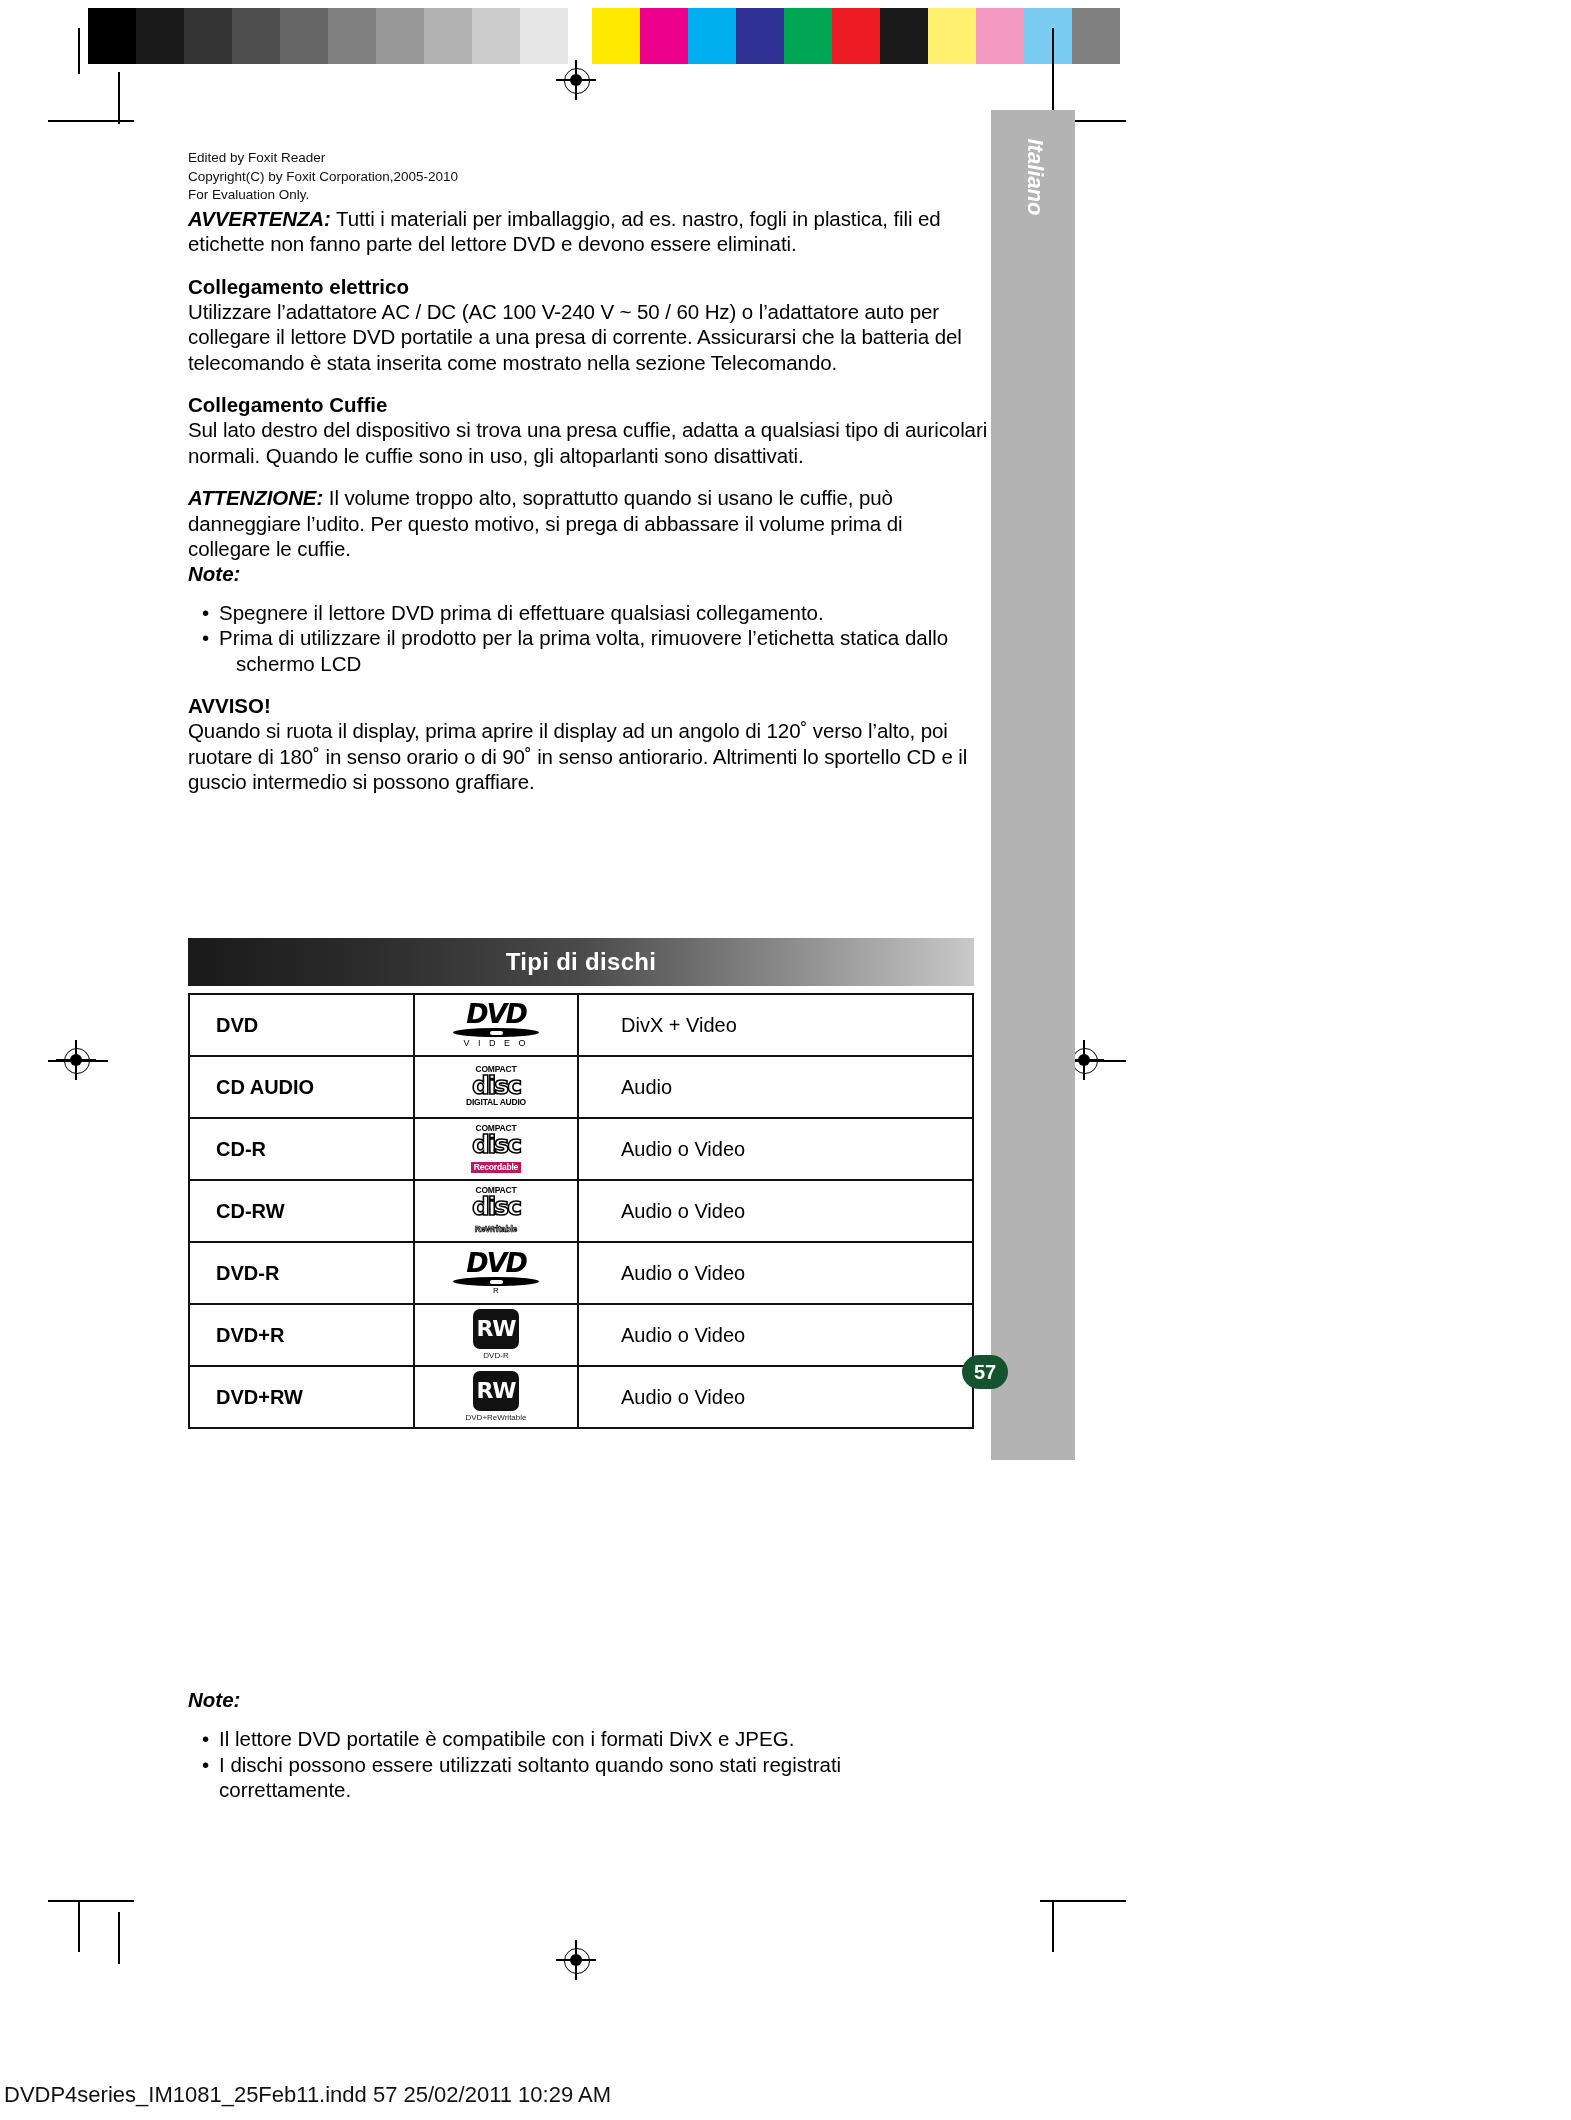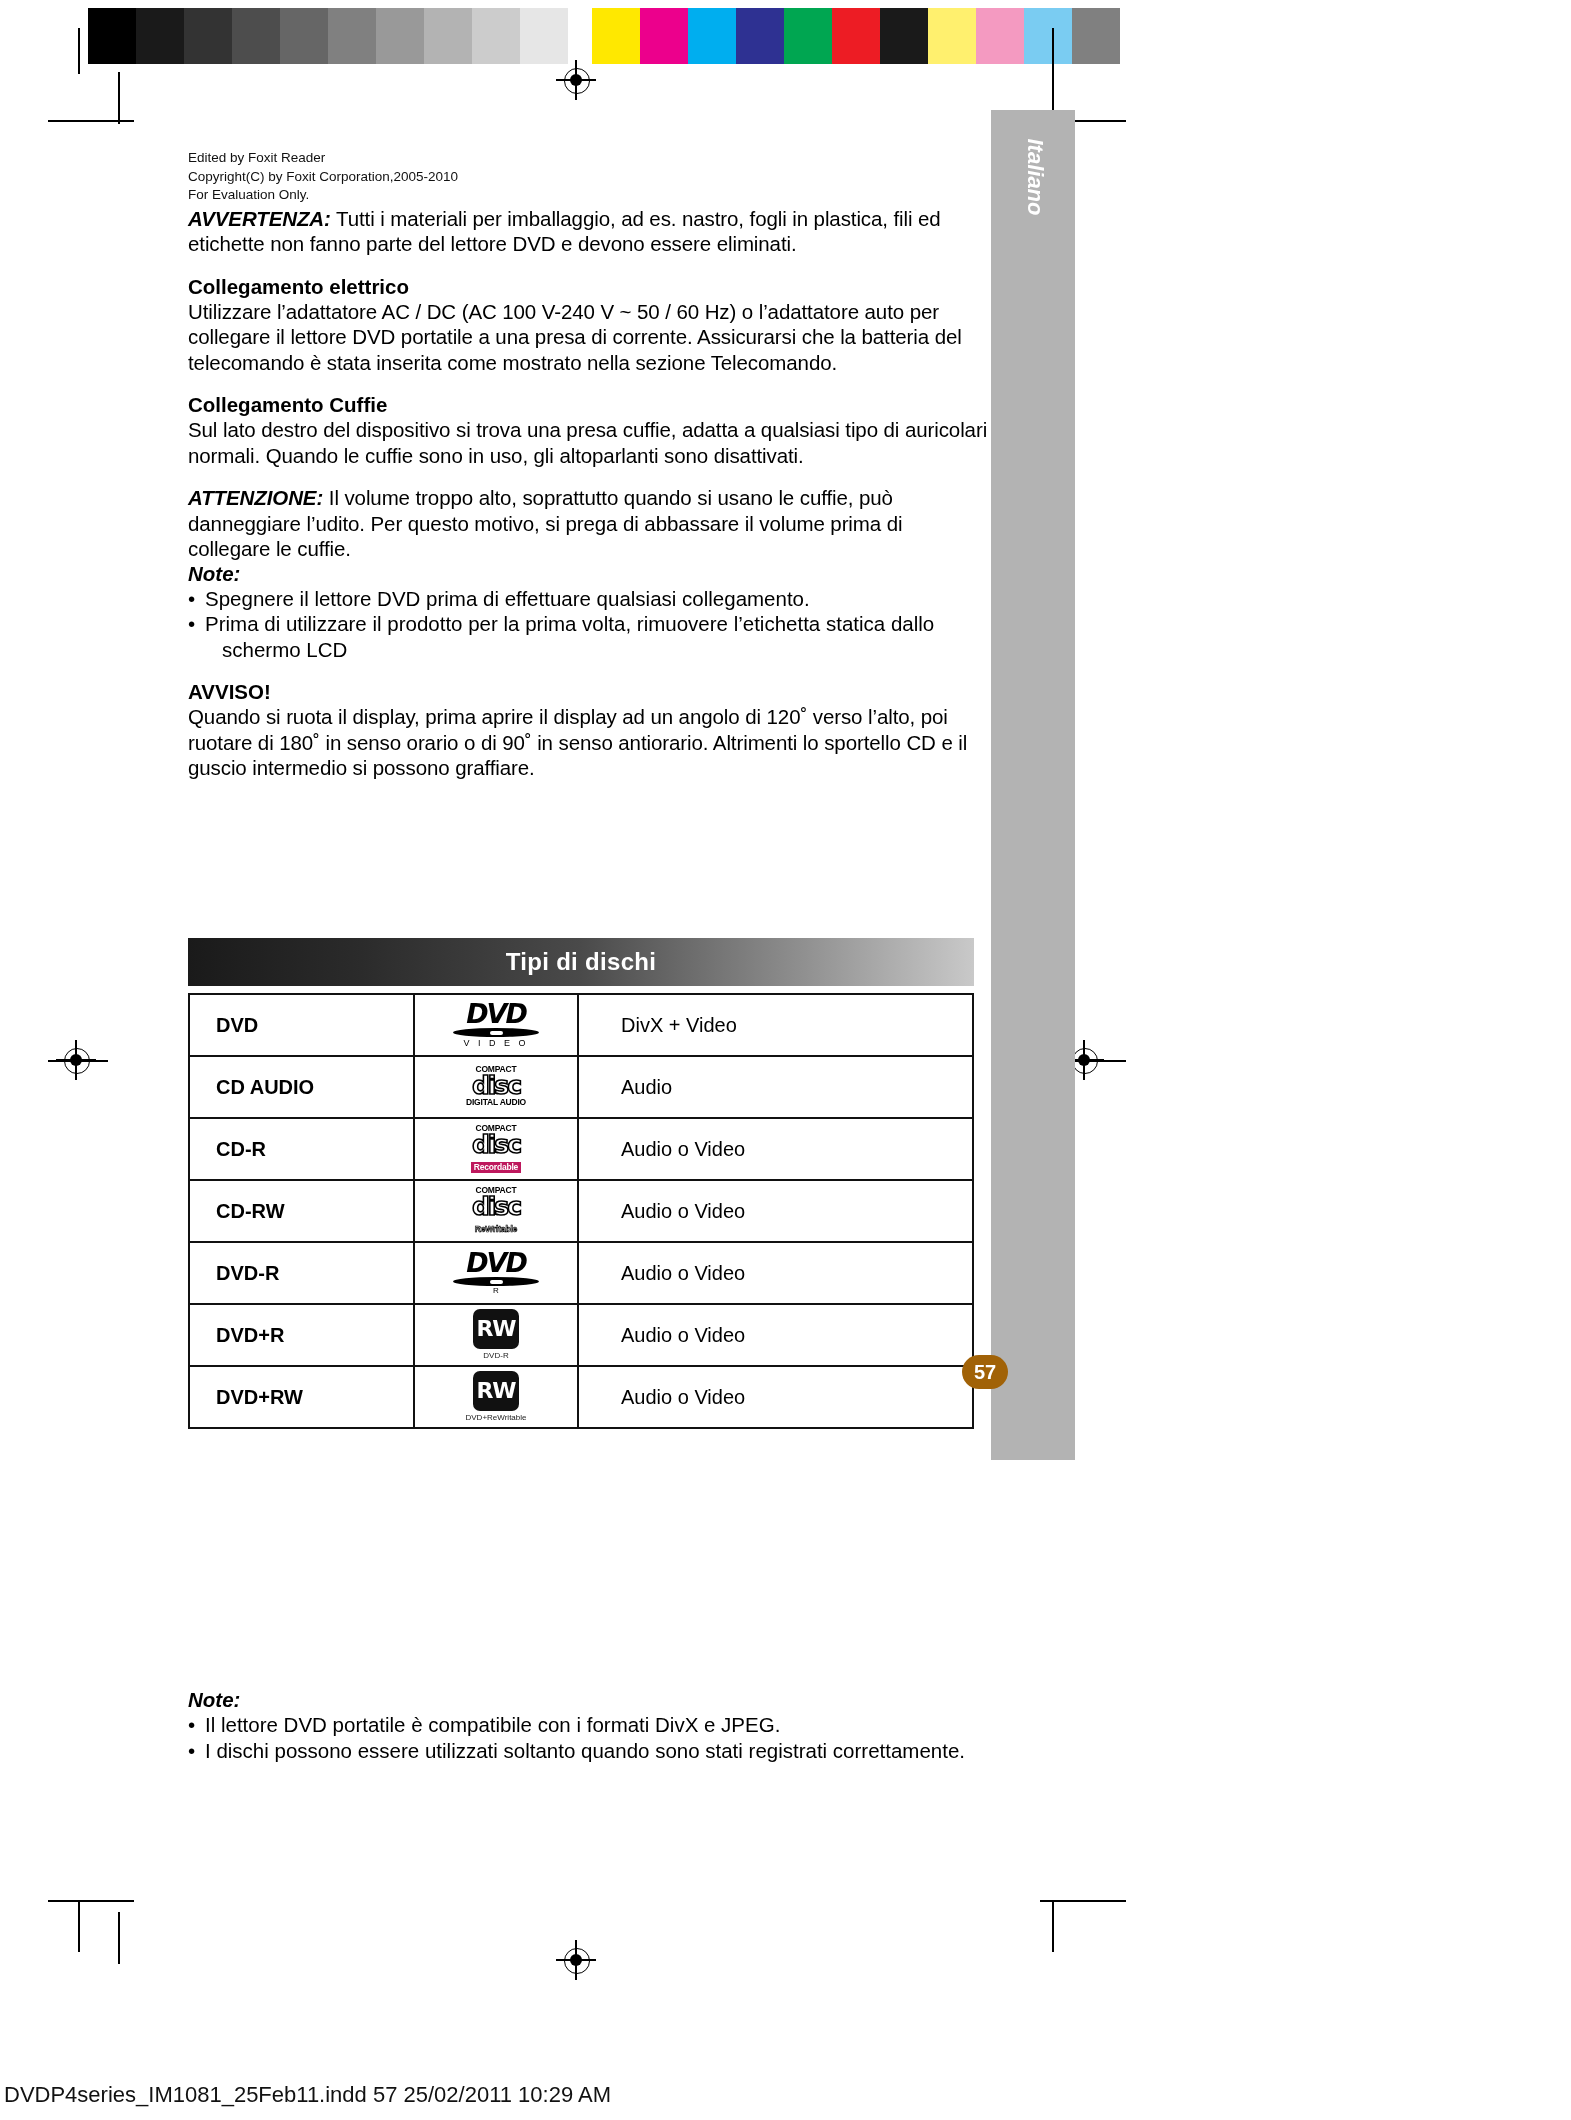--- a/index.html
+++ b/index.html
@@ -26,21 +26,21 @@
 
   #content{position:absolute;left:188px;top:150px;width:800px;}
 
   .foxit{font-size:13.5px;line-height:16.5px;color:#111;margin-bottom:2px;}
 
   p.body{font-size:20.5px;line-height:25.5px;margin:0 0 0 0;letter-spacing:-0.1px;}
   .blk{margin-bottom:17px;}
   h3.sec{font-size:20.5px;line-height:25px;font-weight:bold;margin:0;}
   .bolditalic{font-weight:bold;font-style:italic;}
   .note-label{font-weight:bold;font-style:italic;font-size:20.5px;line-height:24px;}
-  ul.bullets{list-style:none;margin:0;padding:0;}
+  ul.bullets{list-style:none;margin:14px;padding:0;}
   ul.bullets li{font-size:20.5px;line-height:25.5px;position:relative;padding-left:17px;}
   ul.bullets li:before{content:"\2022";position:absolute;left:0;top:0;}
   .cont-indent{padding-left:17px;display:block;}
 
   
   #disc-table{position:absolute;left:188px;top:938px;width:786px;}
   #tbl-header{height:48px;background:linear-gradient(to right,#1a1a1a 0%,#2b2b2b 22%,#4a4a4a 50%,#8f8f8f 78%,#c9c9c9 100%);
               display:flex;align-items:center;justify-content:center;}
   #tbl-header .t{color:#fff;font-size:24px;font-weight:bold;letter-spacing:.3px;}
   table.discs{border-collapse:collapse;width:786px;margin-top:7px;}
@@ -69,21 +69,21 @@
   .rw-box span{color:#fff;font-size:22px;font-weight:bold;letter-spacing:-1px;font-family:"DejaVu Sans",sans-serif;}
   .rw-cap{font-size:8px;margin-top:3px;color:#222;}
 
   
   #side-tab{position:absolute;left:991px;top:110px;width:84px;height:1350px;background:#b3b3b3;}
   #side-label{position:absolute;left:-31px;top:54px;width:150px;text-align:center;
               color:#fff;font-size:22px;font-weight:bold;font-style:italic;
               transform:rotate(90deg);transform-origin:center;}
 
   
-  #page-badge{position:absolute;left:962px;top:1355px;width:46px;height:34px;background:#a16207;
+  #page-badge{position:absolute;left:962px;top:1355px;width:46px;height:34px;background:#14532d;
               border-radius:17px;display:flex;align-items:center;justify-content:center;}
   #page-badge span{color:#fff;font-size:20px;font-weight:bold;}
 
   
   #footer{position:absolute;left:0;top:2082px;width:1571px;font-size:22px;color:#111;padding-left:4px;}
 </style>
 </head>
 <body>
 
 <div id="page">

